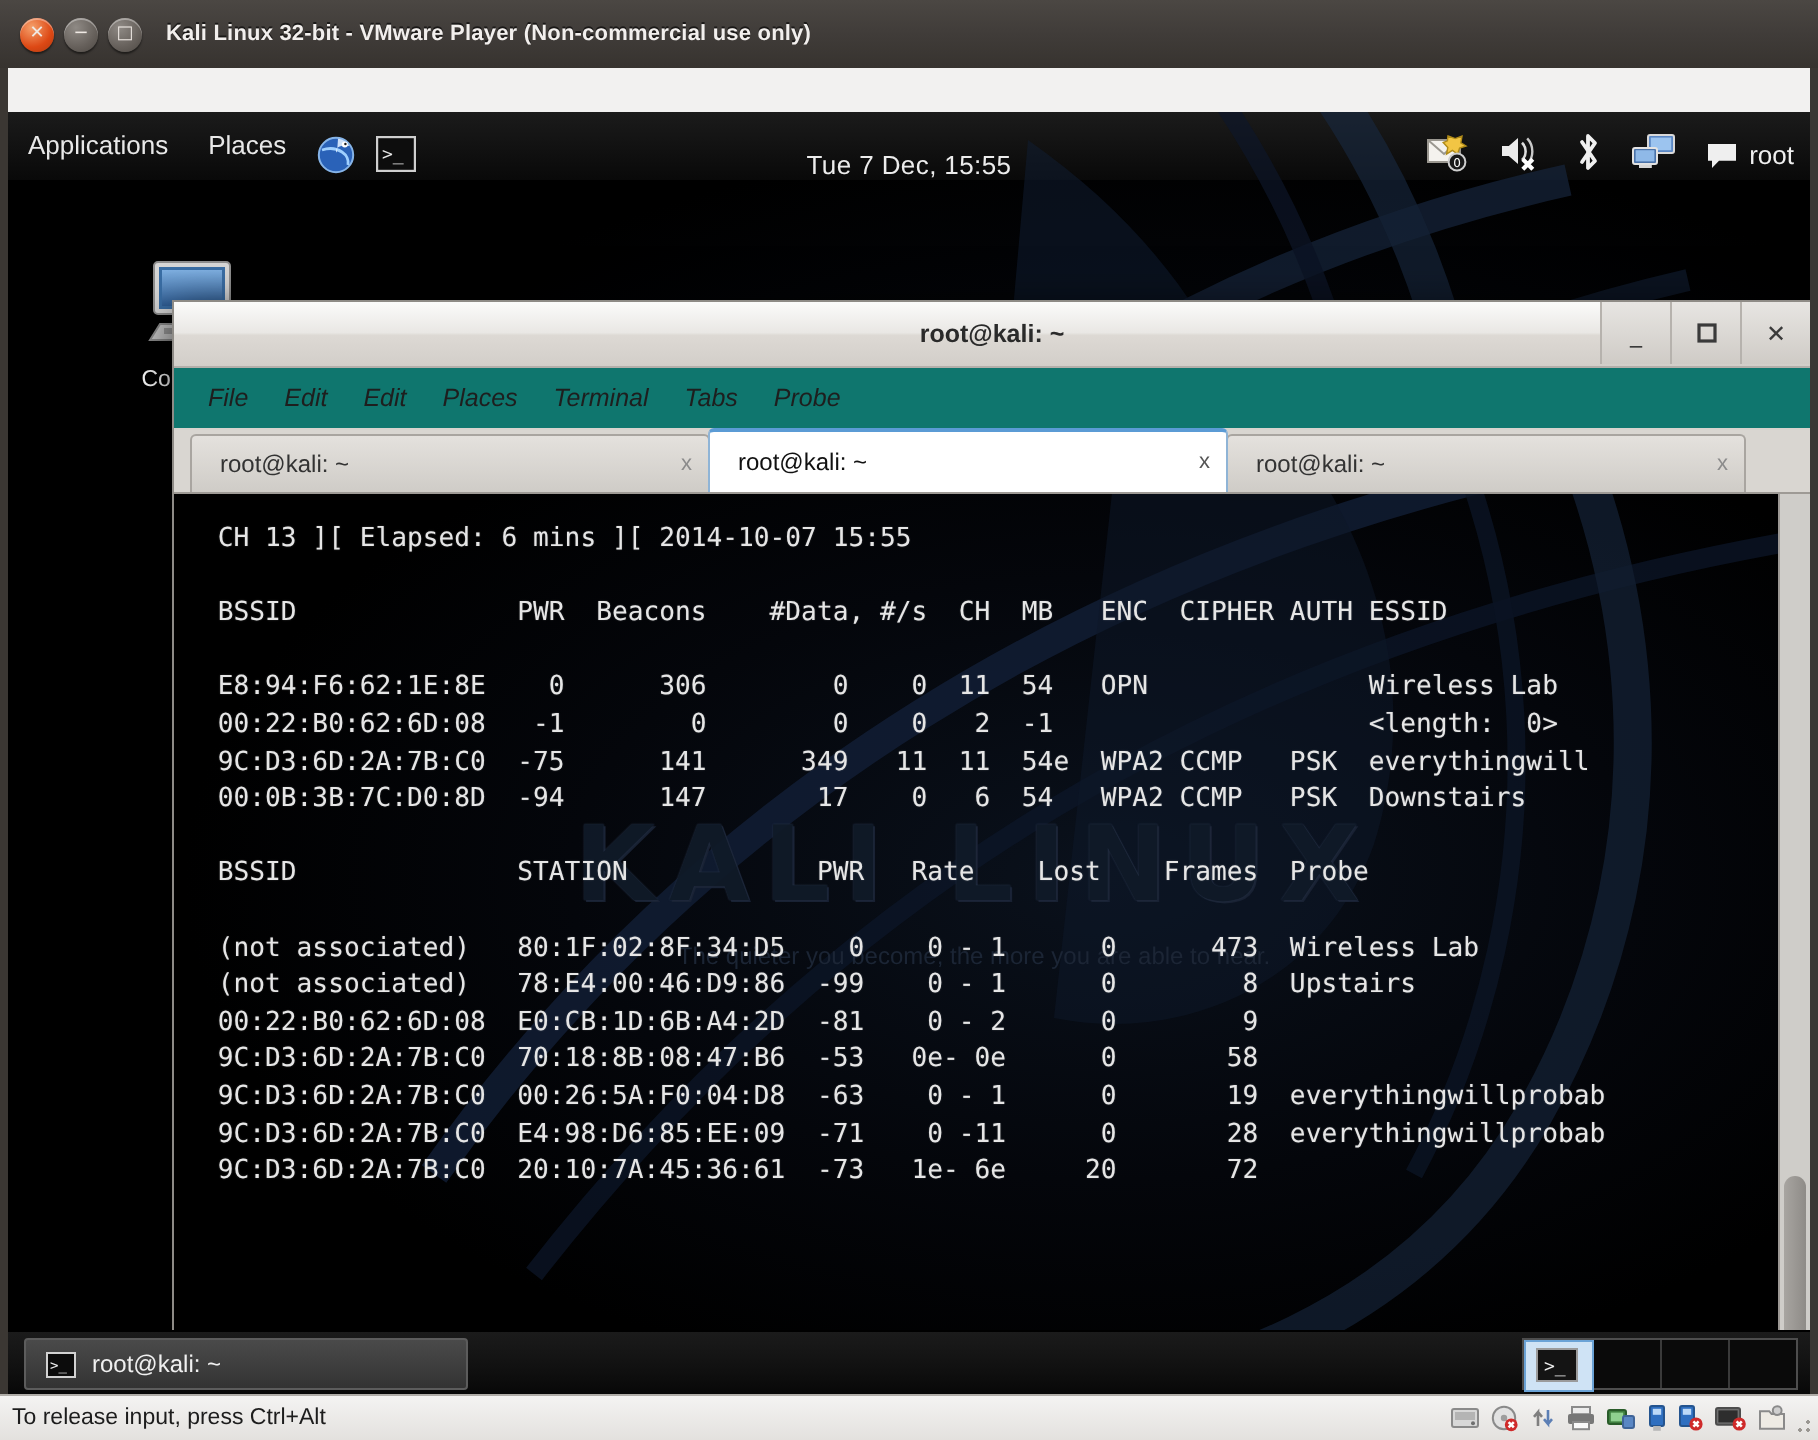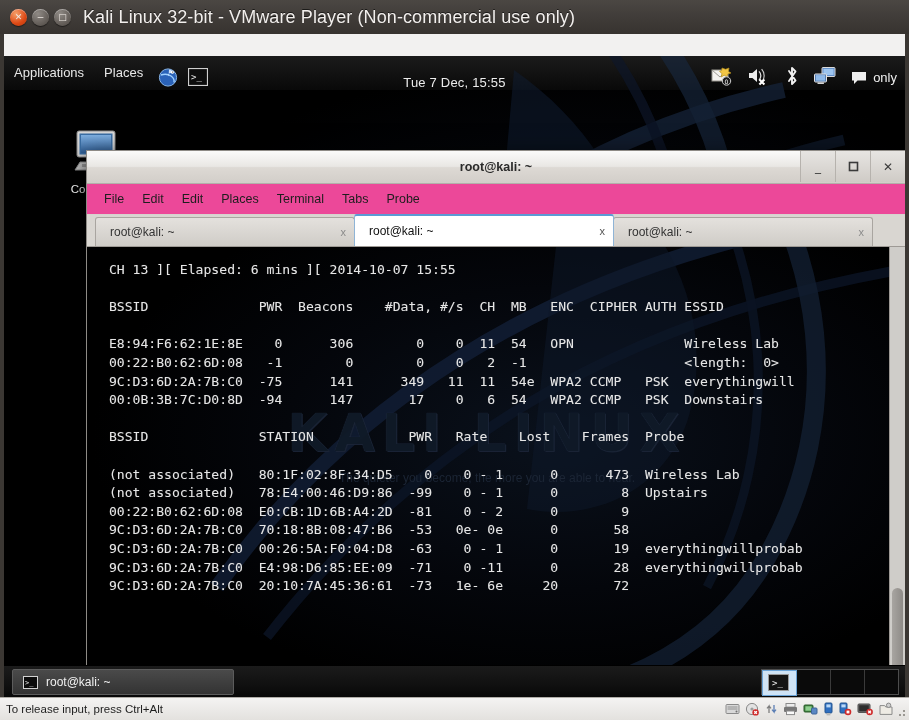--- a/index.html
+++ b/index.html
@@ -21,21 +21,21 @@
   .vm-btns{display:flex;align-items:center;gap:5px;margin-left:10px;}
   .vm-btn{width:17px;height:17px;border-radius:50%;position:relative;
     box-shadow:inset 0 1px 0 rgba(255,255,255,.35), 0 1px 1px rgba(0,0,0,.5);}
   .vm-btn.close{background:radial-gradient(circle at 35% 28%,#f5a06b,#dd4814 60%,#b03a0f);}
   .vm-btn.min{background:radial-gradient(circle at 35% 28%,#8f8a85,#66605b 60%,#4d4843);}
   .vm-btn.max{background:radial-gradient(circle at 35% 28%,#8f8a85,#66605b 60%,#4d4843);}
   .vm-btn i{position:absolute;left:0;right:0;top:0;bottom:0;display:flex;
     align-items:center;justify-content:center;color:#efe9e4;font-size:9px;
     font-style:normal;font-family:"DejaVu Sans",sans-serif;line-height:1;}
   .vm-title{
-    margin-left:12px;color:#f2efed;font-size:18px;font-weight:normal;
+    margin-left:12px;color:#f2efed;font-size:11px;font-weight:bold;
     letter-spacing:.1px;text-shadow:0 -1px 0 rgba(0,0,0,.6);
   }
   .vm-blank{
     position:absolute;left:0;top:34px;width:909px;height:22px;
     background:#f2f1f0;border-bottom:1px solid #b6b3ae;
   }
   .vm-blank .left-edge{position:absolute;left:0;top:0;width:4px;height:22px;background:#3b3733;}
   .vm-blank .right-edge{position:absolute;right:0;top:0;width:4px;height:22px;background:#3b3733;}
 
   
@@ -108,22 +108,22 @@
   .term-title .t{font-size:12.5px;font-weight:bold;color:#2a2a2a;}
   .term-ctrls{position:absolute;right:0;top:0;height:32px;display:flex;}
   .tc{
     width:34px;height:31px;display:flex;align-items:center;justify-content:center;
     background:linear-gradient(to bottom,#e7e5e2,#cfcbc6);
     border-left:1px solid #b6b2ad;color:#3a3a3a;font-size:12px;
     font-family:"DejaVu Sans",sans-serif;
   }
   .tc:last-child{border-right:0;}
   .menubar{
-    height:30px;background:#ec4899;border-bottom:1px solid #d6d3ce;
-    display:flex;align-items:center;padding-left:8px;
+    height:30px;background:#0f766e;border-bottom:1px solid #d6d3ce;
+    display:flex;align-items:center;padding-left:8px;font-style:italic;
   }
   .menubar .m{font-size:12.5px;color:#1e1e1e;padding:3px 9px;border-radius:2px;cursor:default;}
   .tabbar{
     height:31px;background:#d9d6d1;
     border-bottom:1px solid #9e9a95;
     display:flex;align-items:flex-end;padding-left:8px;
   }
   .tab{
     position:relative;height:28px;min-width:236px;
     display:flex;align-items:center;justify-content:space-between;
@@ -291,21 +291,21 @@
             <rect x="10.4" y="2.8" width="10.2" height="6.3" fill="#9cc4ef"></rect>
             <rect x="1.5" y="8" width="12" height="8" rx="1" fill="#4a72a8" stroke="#e3e3e3" stroke-width="1"></rect>
             <rect x="2.8" y="9.1" width="9.4" height="5.6" fill="#8fb9e8"></rect>
             <rect x="4.5" y="16.4" width="6.4" height="1.6" fill="#d6d6d6"></rect>
           </svg>
         </div>
         <div style="display:flex;align-items:center;gap:6px;">
           <svg width="16" height="14" viewBox="0 0 16 14" aria-hidden="true">
             <path d="M1 1 h14 v8.4 h-8.5 L3 13 v-3.6 H1z" fill="#efefef"></path>
           </svg>
-          <span class="user">only</span>
+          <span class="user">root</span>
         </div>
       </div>
     </div>
 
     <div class="desktop">
 
       <svg class="kali-swirl" viewBox="0 0 680 600" aria-hidden="true">
         <path d="M40 520 C 140 300, 330 120, 600 60" fill="none" stroke="#16243b" stroke-width="16" opacity=".85"></path>
         <path d="M90 560 C 210 340, 400 170, 660 110" fill="none" stroke="#101b2e" stroke-width="11" opacity=".8"></path>
         <path d="M470 0 C 560 120, 580 280, 520 430 C 470 545, 360 590, 250 595" fill="none" stroke="#18283f" stroke-width="20" opacity=".75"></path>

